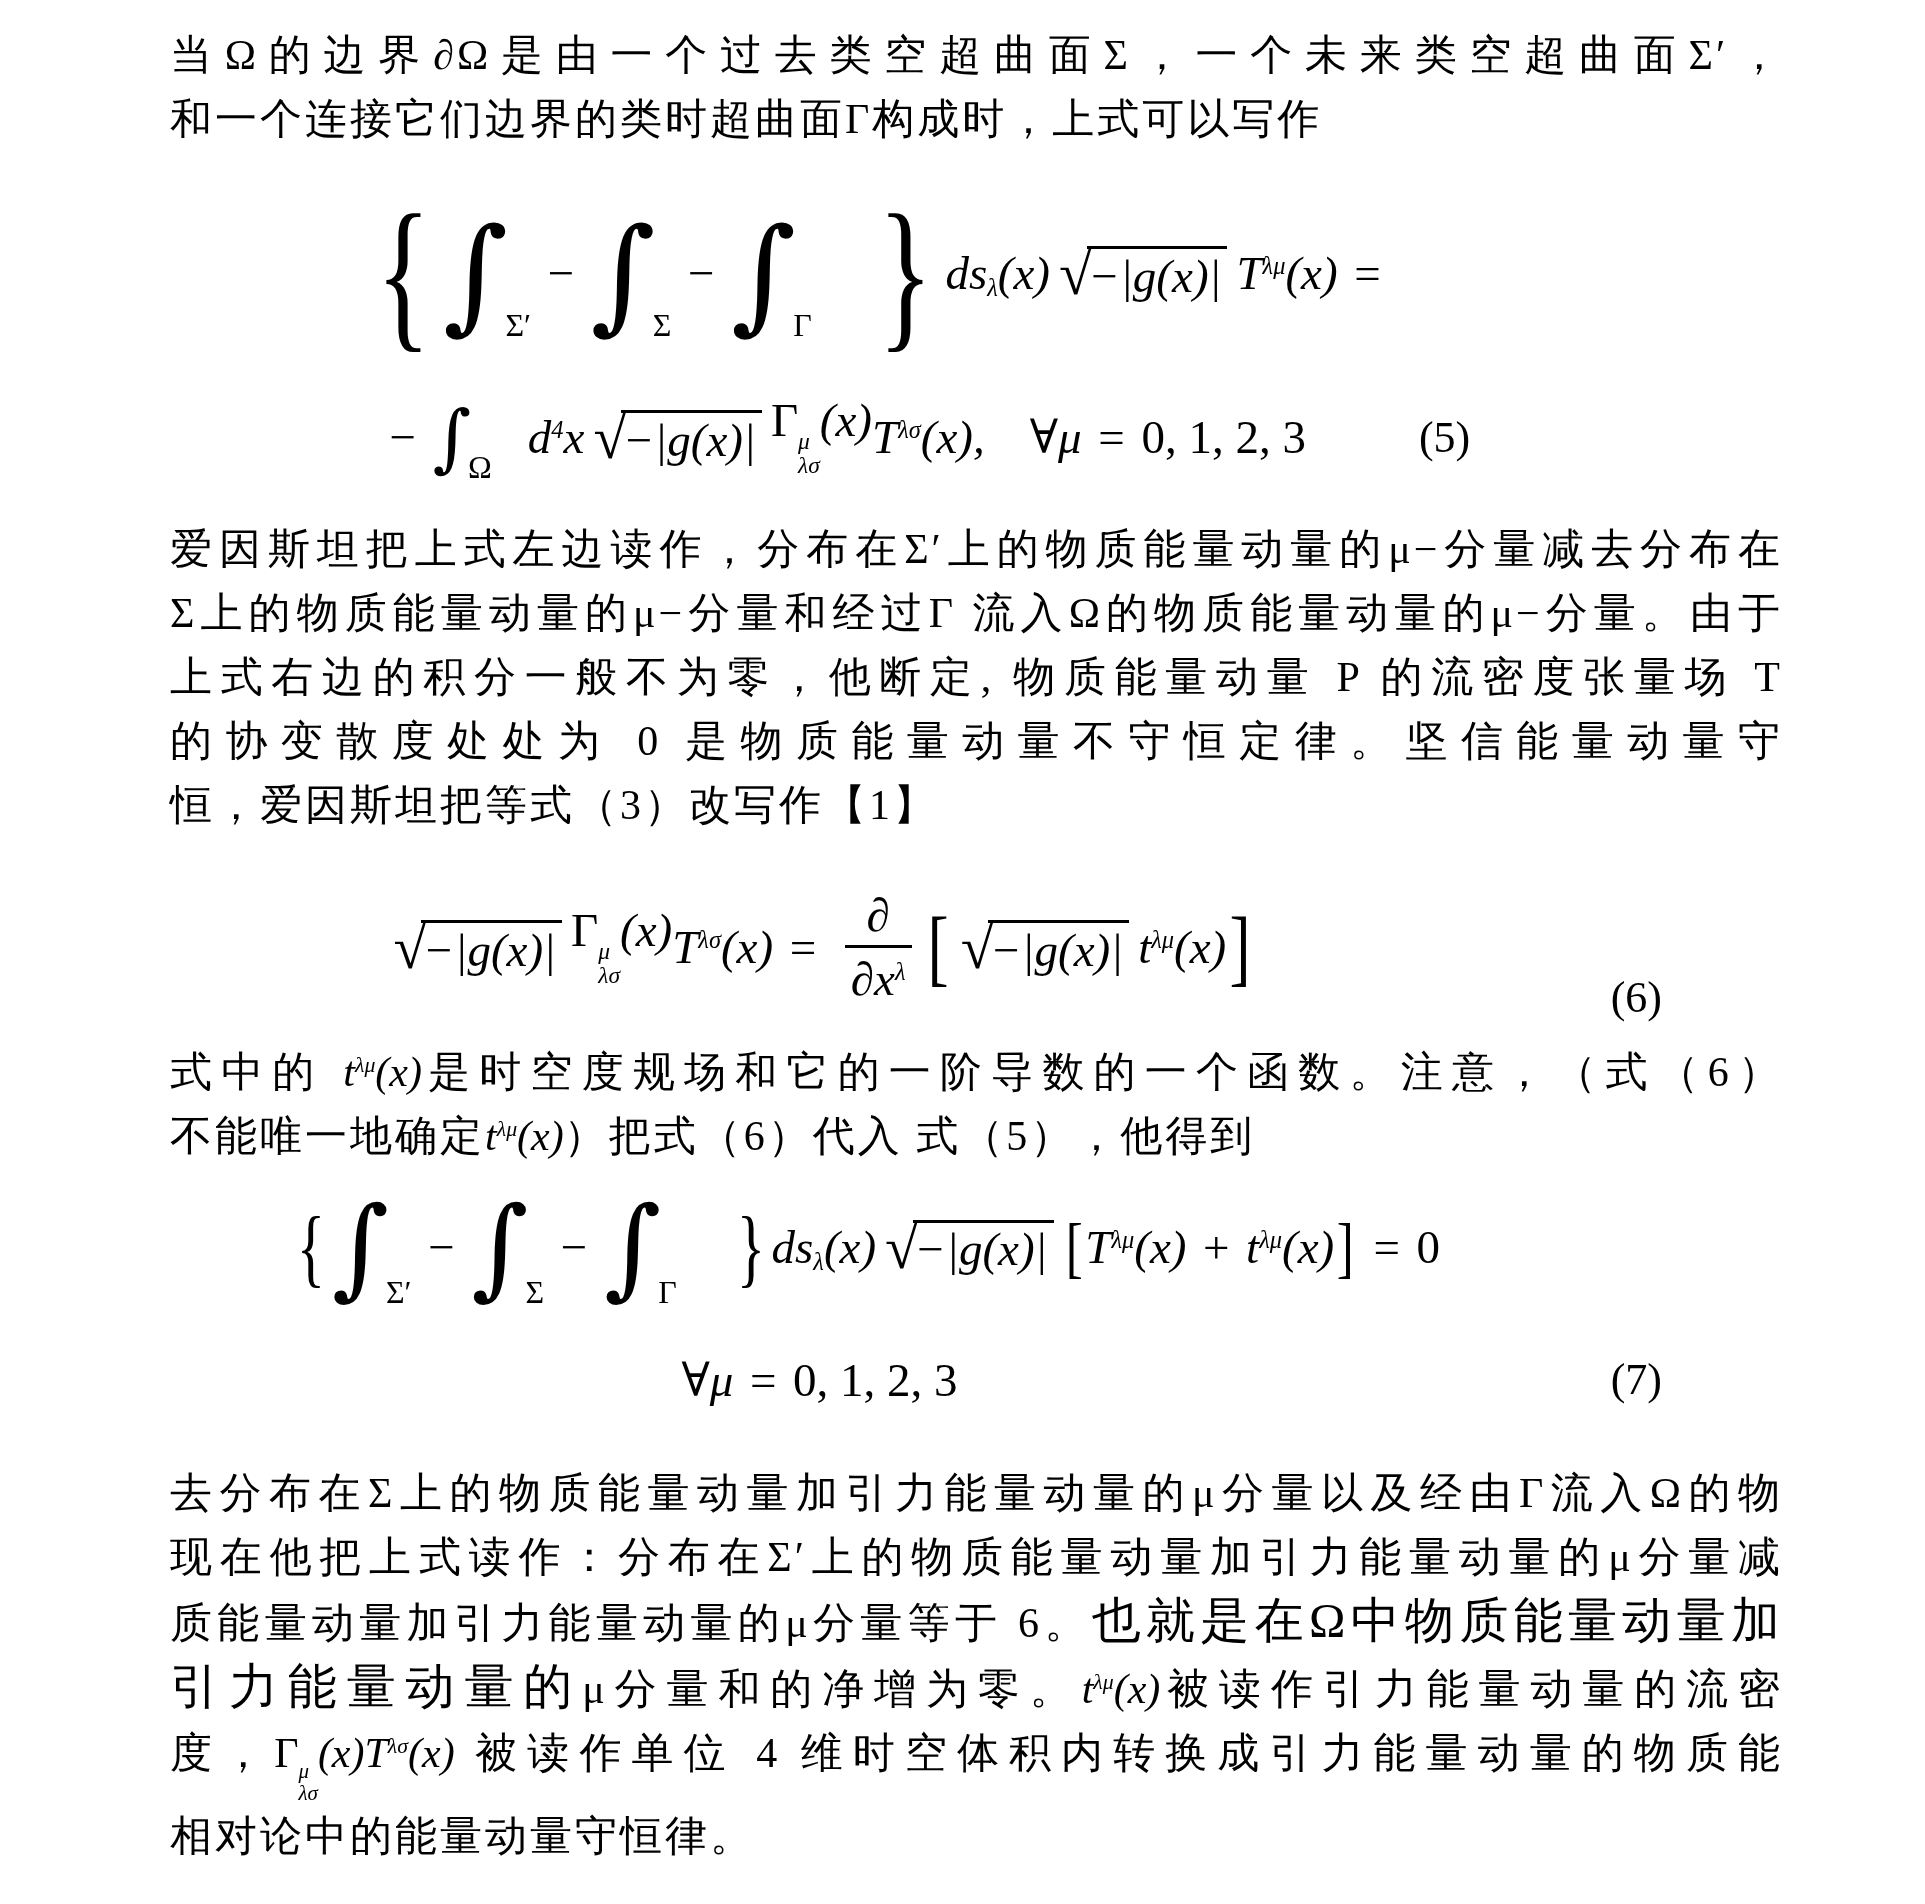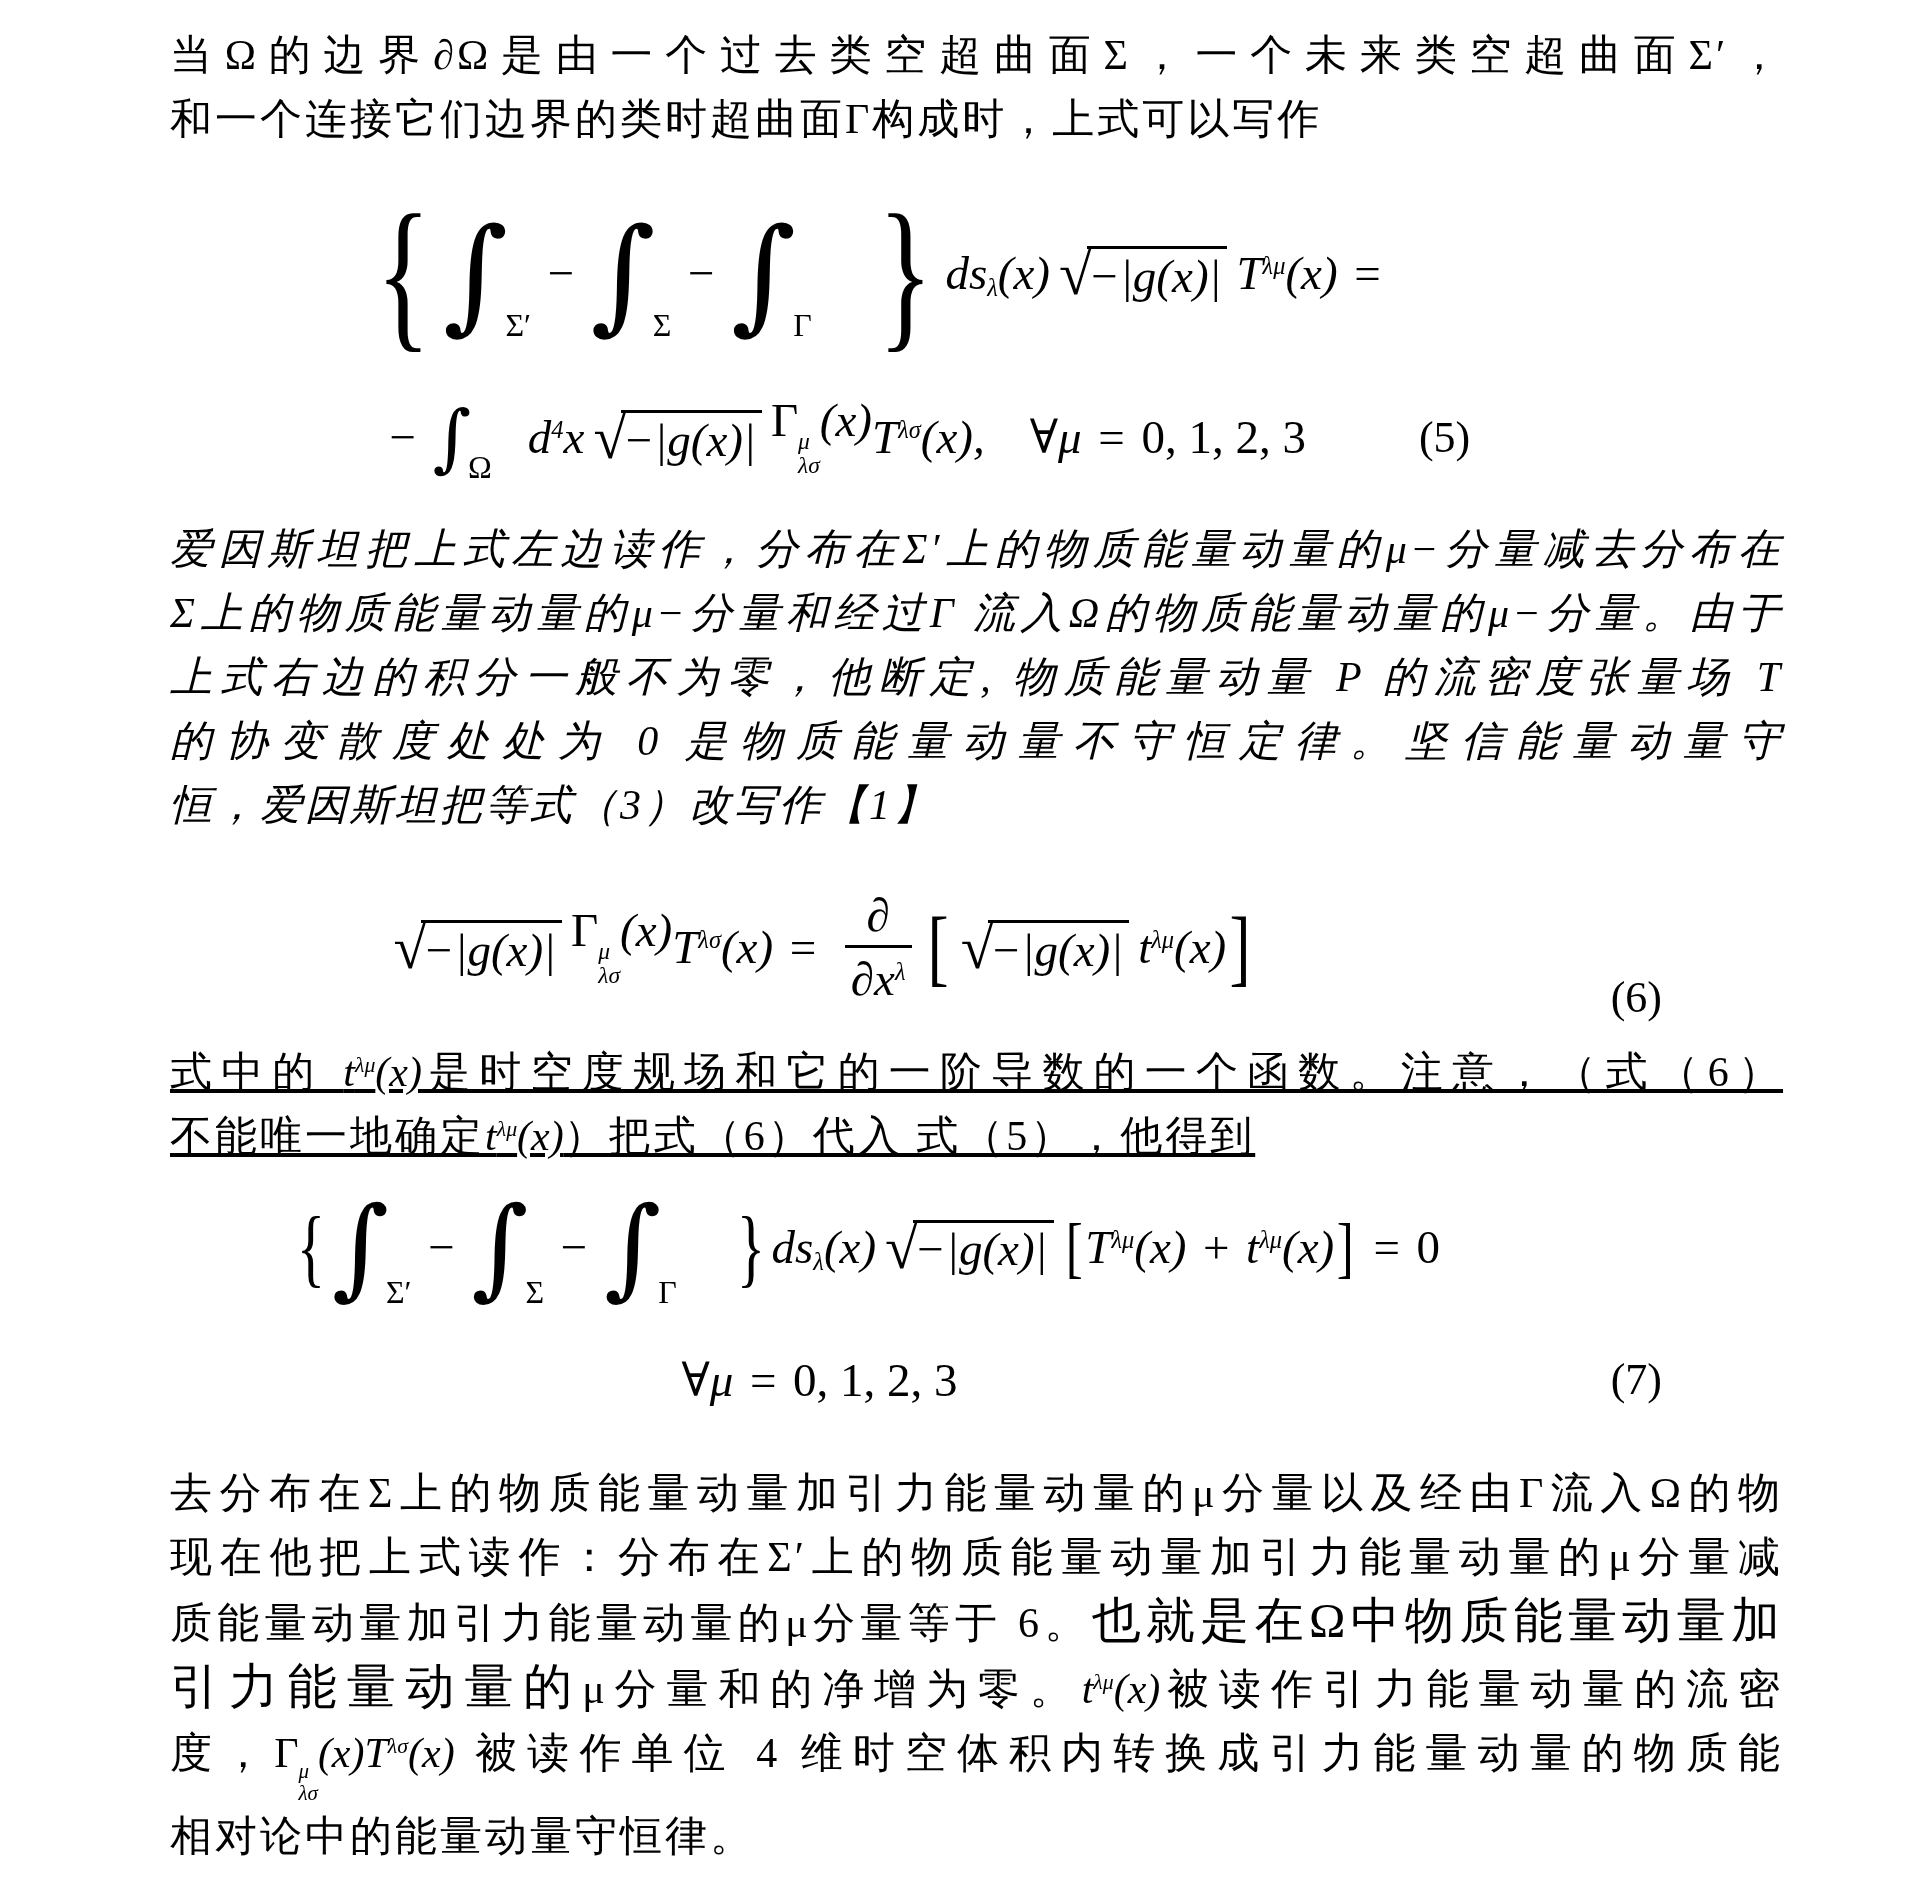--- a/index.html
+++ b/index.html
@@ -48,25 +48,25 @@
   .bbr { font-size:1.8em; transform:scaleX(0.75); line-height:0.9; }
   .bbr.sm { font-size:1.45em; }
   .eqlabel { font-size:44px; }
 
   .eq5 { margin:42px 0 30px 0; }
   .eq5 .l1 { height:162px; padding-right:166px; margin-bottom:34px; }
   .eq5 .l2 { height:98px; padding-right:83px; }
   .eq5 .lbl5 { margin-left:113px; }
   .sp60 { display:inline-block; width:45px; }
 
-  .para.p2 { margin-top:0;font-style:italic; }
+  .para.p2 { margin-top:0; }
   .eq6 { margin-top:45px; }
   .eq6 .eqline { height:132px; padding-right:287px; }
   .lbl6 { position:absolute; right:121px; bottom:-9px; }
-  .para.p3 { margin-top:26.4px;text-decoration:underline; }
+  .para.p3 { margin-top:26.4px; }
   .eq7 { margin:22.7px 0 45px 0; }
   .eq7 .l1 { height:113px; padding-right:196px; margin-bottom:53px; }
   .eq7 .l2 { height:47px; position:relative; padding-right:287px; }
   .lbl7 { position:absolute; right:121px; top:50%; transform:translateY(-50%); }
   .para.p4 { margin-top:57px; }
 </style>
 </head>
 <body>
 
 <div class="content">

